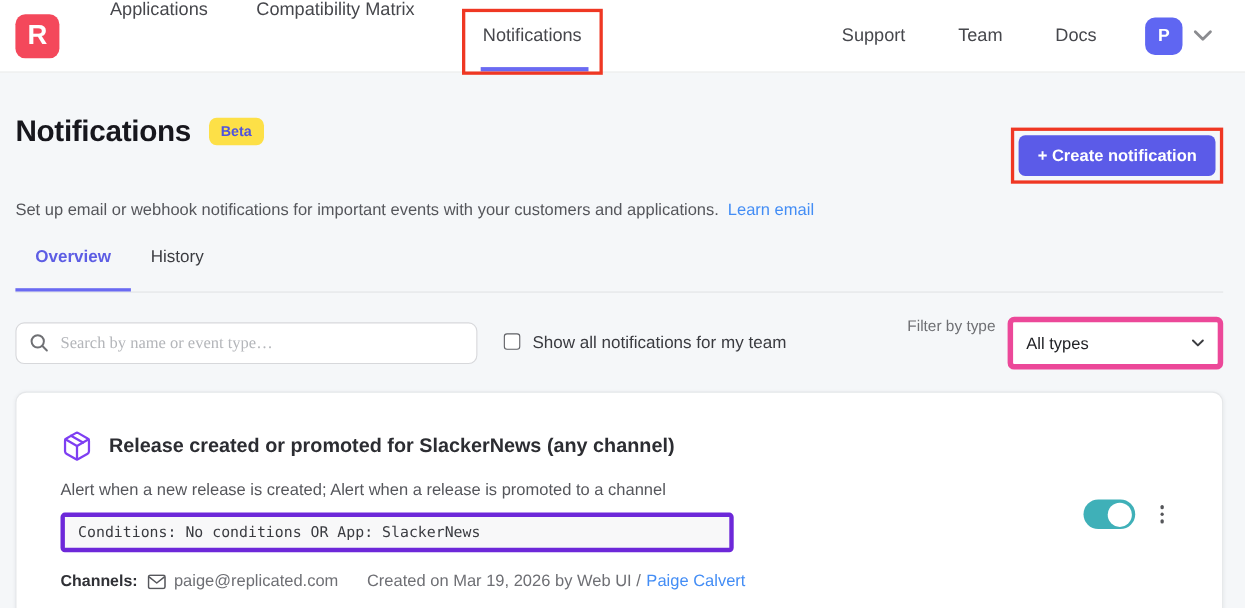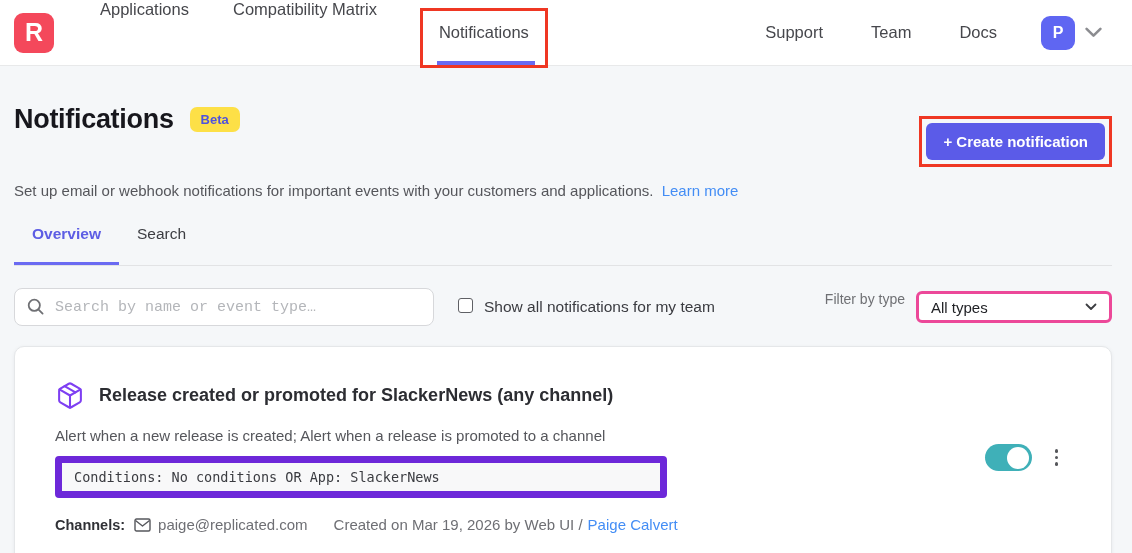--- a/index.html
+++ b/index.html
@@ -78,48 +78,48 @@
     color:#5d5de4; font-weight:bold; padding-bottom:10px; border-bottom:3px solid #6a6af2;
   }
 
   
   .filter-row { margin-top:22px; display:flex; align-items:center; }
   .search-box { position:relative; width:420px; }
   .search-box svg { position:absolute; left:13px; top:10px; }
   .search-input {
     width:100%; height:38px; border:1px solid #d7d8db; border-radius:8px;
     padding:0 12px 0 40px; font-size:15px; color:#33343a; background:#fff; outline:none;
-    font-family:Liberation Mono, monospace;
+    font-family:Liberation Serif, serif;
   }
   .search-input::placeholder { color:#b4b6ba; }
   .checkbox-group { margin-left:24px; display:flex; align-items:flex-start; }
   .checkbox {
     appearance:none; -webkit-appearance:none; width:15px; height:15px; margin:0;
     border:1.5px solid #5f6065; border-radius:3px; background:#fff; cursor:pointer;
   }
   .checkbox-label { margin-left:11px; font-size:15.5px; color:#3a3b40; cursor:pointer; }
   .filter-group { margin-left:auto; display:flex; align-items:flex-start; }
   .filter-label { font-size:14px; color:#6f7074; margin-right:11px; }
   .type-select {
-    width:196px; height:32px; background:#fff; border:3px solid #ec4899; border-radius:6px;
+    width:196px; height:48px; background:#fff; border:5px solid #ec4899; border-radius:6px;
     display:flex; align-items:center; justify-content:space-between; padding:0 12px;
     font-size:15px; color:#212226; cursor:pointer;
   }
 
   
   .card {
     margin-top:20px; background:#fff; border:1px solid #e5e7e9; border-radius:10px;
     box-shadow:0 1px 4px rgba(30,40,50,0.06); position:relative; padding-bottom:26px;
   }
   .card-title-row { display:flex; align-items:center; padding:0 40px; margin-top:34px; }
   .card-title { margin-left:14px; font-size:18px; font-weight:bold; color:#2c2d32; }
   .card-desc { padding:0 40px; margin-top:17px; font-size:15px; color:#55565b; }
   .conditions-box {
     margin:12px 40px 0; width:612px; padding:6px 12px;
-    background:#f8f8f9; border:7px solid #6d28d9; border-radius:4px;
+    background:#f8f8f9; border:4px solid #6d28d9; border-radius:4px;
     font-family:"DejaVu Sans Mono", monospace; font-size:13.5px; color:#3a3b40;
     white-space:nowrap; overflow:hidden;
   }
   .channels-row { padding:0 40px; margin-top:18px; display:flex; align-items:center; font-size:15px; color:#6e6f74; }
   .channels-label { font-weight:bold; color:#303136; font-size:14.5px; margin-right:9px; }
   .channel-email { margin-left:7px; }
   .created-text { margin-left:26px; }
   .created-by-link { color:#438df5; cursor:pointer; margin-left:5px; }
   .card-divider { margin:20px 22px 0; border-top:1px solid #babcbf; height:0; }
 
@@ -171,26 +171,26 @@
       <h1 class="page-title">Notifications</h1>
       <span class="beta-badge">Beta</span>
     </div>
     <div class="create-annotation">
       <button class="create-btn">+ Create notification</button>
     </div>
   </div>
 
   <div class="subtitle">
     <span>Set up email or webhook notifications for important events with your customers and applications.</span>
-    <span class="learn-more">Learn more</span>
+    <span class="learn-more">Learn email</span>
   </div>
 
   <div class="tabs">
     <span class="tab active">Overview</span>
-    <span class="tab">Search</span>
+    <span class="tab">History</span>
   </div>
 
   <div class="filter-row">
     <div class="search-box">
       <svg width="17" height="17" viewBox="0 0 17 17" fill="none">
           <circle cx="7.3" cy="7.3" r="5.6" stroke="#6f7074" stroke-width="1.8"></circle>
           <line x1="11.6" y1="11.6" x2="15.6" y2="15.6" stroke="#6f7074" stroke-width="1.8" stroke-linecap="round"></line>
         </svg>
       <input class="search-input" type="text" placeholder="Search by name or event type…" style="">
     </div>

